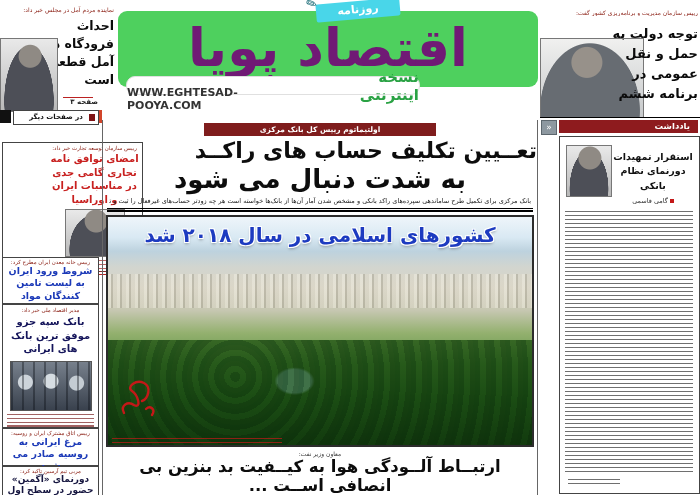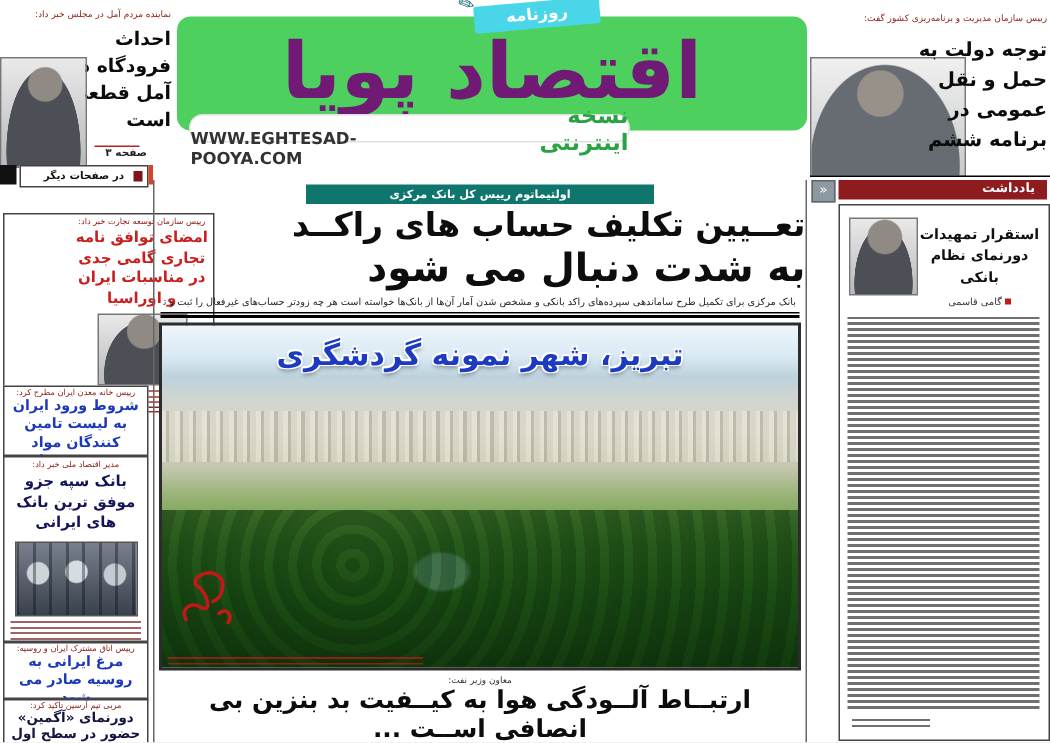--- a/index.html
+++ b/index.html
@@ -114,35 +114,35 @@
     <div class="pageref">صفحه ۷</div>
   </div>
 
   <div class="abs boxed" style="left:2px;top:466px;width:95px;height:29px;border-bottom:none;">
     <div class="ctr kick" style="font-size:5.5px;margin-top:1px;">مربی تیم آرسین تاکید کرد:</div>
     <div class="ctr b" style="font-size:9px;line-height:1.25;color:#15153f;padding:0 3px;">دورنمای «آگمین» حضور در سطح اول فوتبال کشور</div>
   </div>
 
   <div class="abs" style="left:102px;top:120px;width:434px;height:375px;border-left:1px solid #666;border-right:1px solid #666;">
 
-    <div class="ctr" style="margin:3px auto 0;width:232px;height:13px;background:#0f766e;color:#fff;
+    <div class="ctr" style="margin:3px auto 0;width:232px;height:13px;background:#7f1d1d;color:#fff;
          font-size:7.5px;font-weight:bold;line-height:13px;">اولتیماتوم رییس کل بانک مرکزی</div>
 
     <div class="ctr b" style="font-size:22px;line-height:1.16;color:#0d0d0d;margin-top:2px;text-align:right;">تعــیین تکلیف حساب های راکــد</div>
-    <div class="ctr b" style="font-size:26px;line-height:1.16;color:#0d0d0d;text-align:right;">به شدت دنبال می شود</div>
+    <div class="ctr b" style="font-size:26px;line-height:1.16;color:#0d0d0d;">به شدت دنبال می شود</div>
 
     <div class="ctr" style="font-size:6.5px;color:#222;margin:3px 6px 0;white-space:nowrap;overflow:hidden;">بانک مرکزی برای تکمیل طرح ساماندهی سپرده‌های راکد بانکی و مشخص شدن آمار آن‌ها از بانک‌ها خواسته است هر چه زودتر حساب‌های غیرفعال را ثبت و تعیین تکلیف کرده و آمار آخرین وضعیت را اعلام کنند</div>
 
     <div style="margin:3px 4px 0;border-top:1px solid #000;"></div>
     <div style="margin:1px 4px 0;border-top:2.5px solid #000;"></div>
 
     <div class="cityphoto" style="margin:3px 3px 0;height:228px;">
       <div class="cityband"></div>
       <div class="treeband"></div>
-      <div class="ctr phototitle" style="position:relative;z-index:3;font-size:20px;margin-top:7px;">تبریز، شهر نمونه گردشگری</div>
+      <div class="ctr phototitle" style="position:relative;z-index:3;font-size:20px;margin-top:6px;">کشورهای اسلامی در سال ۲۰۱۸ شد</div>
       <svg class="abs" style="left:10px;bottom:26px;z-index:3;" width="40" height="44" viewBox="0 0 40 44">
         <path d="M6 38 C2 30 10 26 16 30 C24 34 20 20 14 16 C8 12 18 4 26 8 C34 12 30 24 24 26 M28 34 C32 30 38 34 34 40" fill="none" stroke="#c41818" stroke-width="2.4" stroke-linecap="round"></path>
       </svg>
       <div class="abs simr" style="left:4px;bottom:2px;width:170px;height:5px;color:#c41818;z-index:3;"></div>
     </div>
 
     <div class="ctr" style="font-size:6px;color:#333;margin-top:3px;">معاون وزیر نفت:</div>
     <div class="ctr b" style="font-size:16.5px;line-height:1.2;color:#0c0c0c;padding:0 6px;">ارتبــاط آلــودگی هوا به کیــفیت بد بنزین بی انصافی اســت ...</div>
   </div>
 

